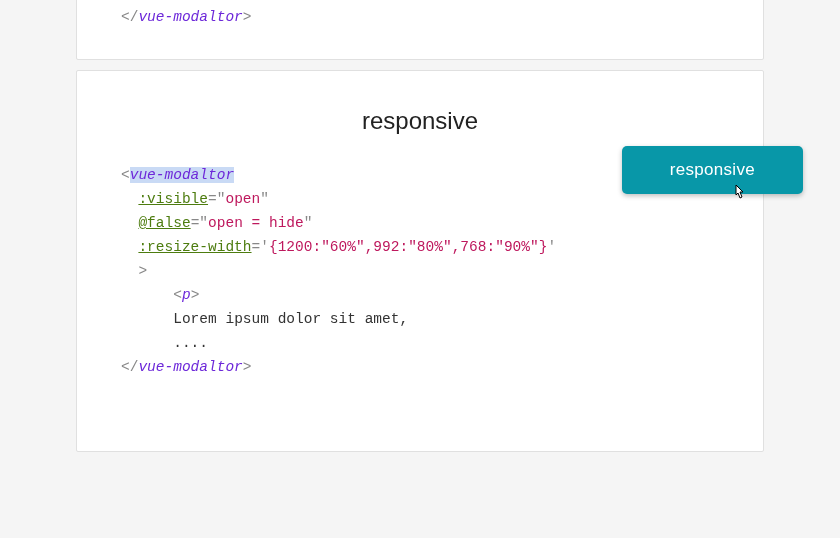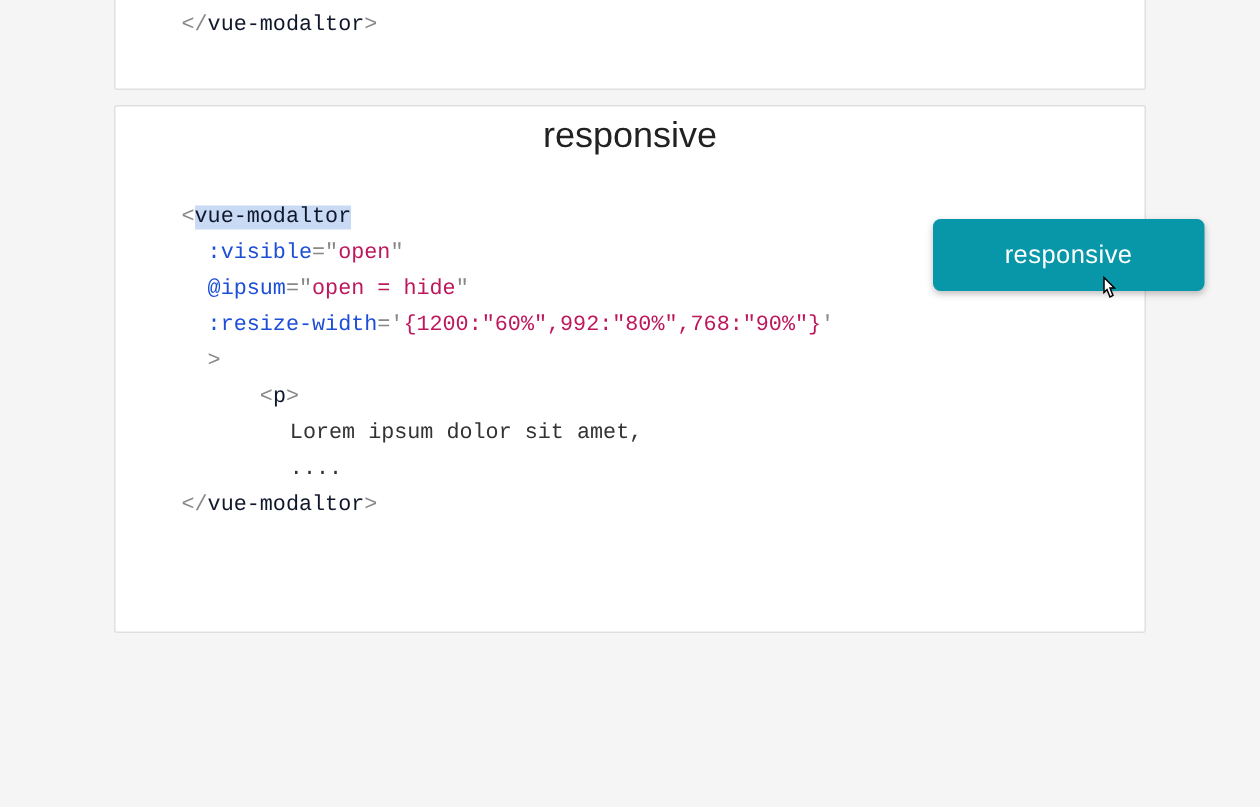--- a/index.html
+++ b/index.html
@@ -18,43 +18,43 @@
     margin: 0 auto;
     width: 688px;
     position: relative;
   }
   .card-top {
     margin-top: -100px;
     padding: 0 0 18px 0;
   }
   .card-main {
     margin-top: 10px;
-    padding: 6px 0 60px 0;
+    padding: 36px 0 60px 0;
   }
   .section-title {
     text-align: center;
     font-size: 24px;
     font-weight: 400;
     color: #222;
     margin-bottom: 20px;
   }
   pre.code {
     font-family: Consolas, Menlo, "Courier New", monospace;
     font-size: 14.5px;
     line-height: 24px;
     color: #333;
     padding: 8px 28px 12px 44px;
     white-space: pre;
     overflow: hidden;
   }
-  .t-tag { color: #0f172a; }
-  .t-attr { color: #1d4ed8; }
+  .t-tag { color: #6d28d9; font-style: italic; }
+  .t-attr { color: #4d7c0f; text-decoration: underline; }
   .t-str { color: #be185d; }
   .t-punc { color: #888; }
-  .t-text { color: #333; margin-left: 20px; }
+  .t-text { color: #333; }
   .hl {
     background: #c9daf5;
   }
   .btn {
     position: absolute;
     right: -40px;
     top: 75px;
     background: #0897a8;
     color: #fff;
     border: none;
@@ -91,20 +91,20 @@
 
   <button class="btn">responsive</button>
   <span class="cursor">
     <svg width="16" height="18" viewBox="0 0 16 18">
       <path d="M5 1 L5 11 L7 9 L9 14 L11 13 L9 8 L12 8 Z" fill="#fff" stroke="#000" stroke-width="1"></path>
     </svg>
   </span>
 
   <pre class="code"><span class="t-punc">&lt;</span><span class="t-tag hl">vue-modaltor</span>
   <span class="t-attr">:visible</span><span class="t-punc">=</span><span class="t-punc">"</span><span class="t-str">open</span><span class="t-punc">"</span>
-  <span class="t-attr">@ipsum</span><span class="t-punc">=</span><span class="t-punc">"</span><span class="t-str">open = hide</span><span class="t-punc">"</span>
+  <span class="t-attr">@false</span><span class="t-punc">=</span><span class="t-punc">"</span><span class="t-str">open = hide</span><span class="t-punc">"</span>
   <span class="t-attr">:resize-width</span><span class="t-punc">=</span><span class="t-punc">'</span><span class="t-str">{1200:"60%",992:"80%",768:"90%"}</span><span class="t-punc">'</span>
   <span class="t-punc">&gt;</span>
       <span class="t-punc">&lt;</span><span class="t-tag">p</span><span class="t-punc">&gt;</span>
       <span class="t-text">Lorem ipsum dolor sit amet,</span>
       <span class="t-text">....</span>
 <span class="t-punc">&lt;/</span><span class="t-tag">vue-modaltor</span><span class="t-punc">&gt;</span></pre>
 </div>
 
 </body></html>

